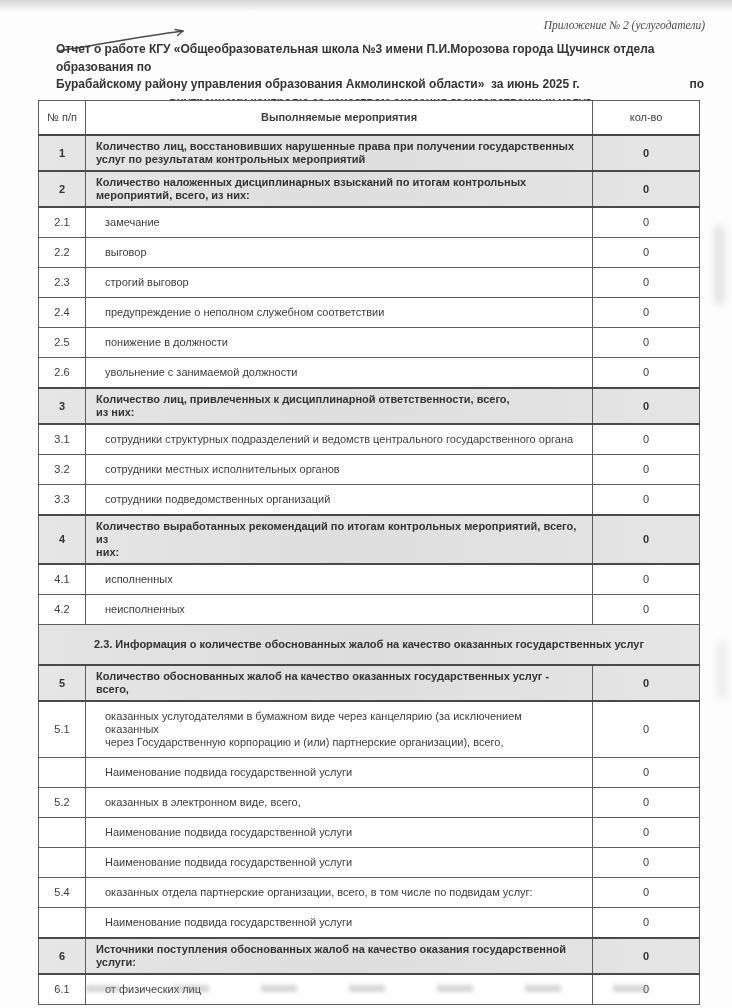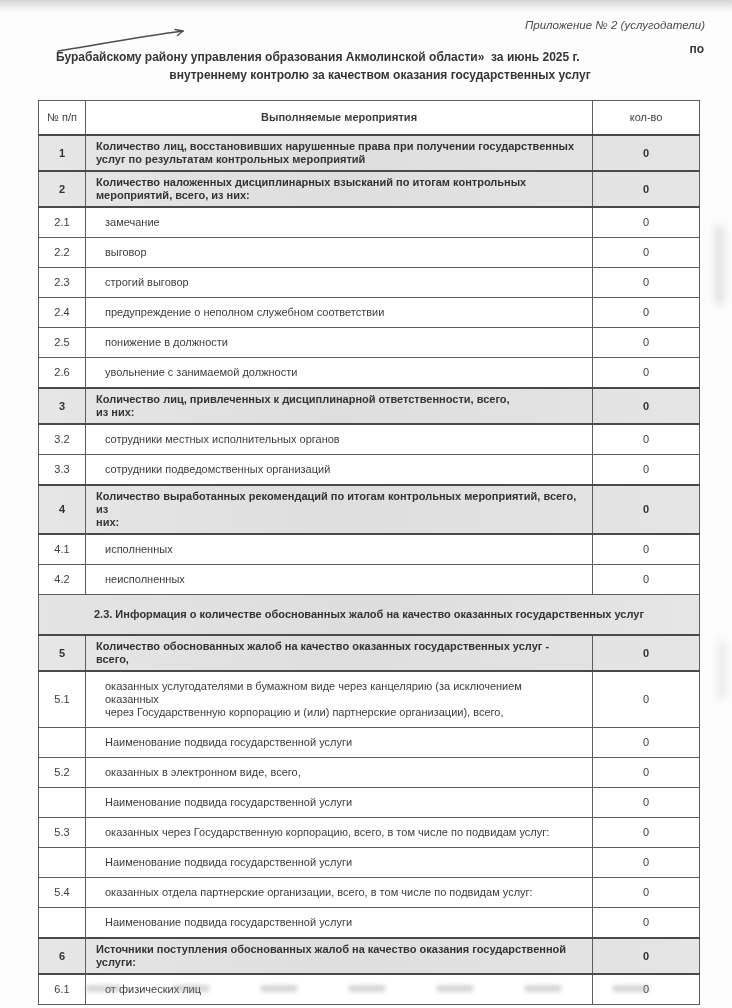--- a/index.html
+++ b/index.html
@@ -29,28 +29,28 @@
     background:repeating-linear-gradient(90deg,
       rgba(150,150,150,.40) 0 36px, rgba(220,220,220,0) 36px 88px);
     filter:blur(2px); border-radius:4px;
   }
   .pen-arrow {
     position:absolute; left:52px; top:27px; width:140px; height:28px;
   }
   
   .appendix {
     position:absolute; top:19px; right:27px;
-    font-style:italic; font-size:11.5px; color:#4a4a4a;
+    font-style:italic; font-size:11.5px; color:#4a4a4a;font-family:Liberation Serif, serif;
   }
   .title {
     position:absolute; top:41px; left:56px; width:648px;
     font-weight:bold; font-size:12px; line-height:17.5px; color:#353535;
   }
   .title-line2 { display:flex; justify-content:space-between; }
-  .title-line2 > span:first-child { white-space:pre;margin-top:8px; }
+  .title-line2 > span:first-child { white-space:pre; }
   .title-line3 { text-align:center; }
   
   table.report {
     position:absolute; top:100px; left:38px; width:662px;
     border-collapse:collapse;
     font-size:11px; line-height:13px; color:#3d3d3d;
     background:#fff;
   }
   table.report td, table.report th {
     border:1px solid #5d5d5d; vertical-align:middle;
@@ -82,20 +82,21 @@
 <div class="right-smudge-2"></div>
 
 <div class="appendix">Приложение № 2 (услугодатели)</div>
 
 <svg class="pen-arrow" viewBox="0 0 140 28">
   <path d="M6 24 C 38 19, 92 9, 131 4" fill="none" stroke="#4c4c4c" stroke-width="1.6" stroke-linecap="round"></path>
   <path d="M131 4 l-8 -1.5 M131 4 l-5.5 4.5" fill="none" stroke="#4c4c4c" stroke-width="1.4" stroke-linecap="round"></path>
 </svg>
 
 <div class="title">
+  <div>Отчет о работе КГУ «Общеобразовательная школа №3 имени П.И.Морозова города Щучинск отдела образования по</div>
   <div class="title-line2">
     <span>Бурабайскому району управления образования Акмолинской области»  за июнь 2025 г.</span>
     <span>по</span>
   </div>
   <div class="title-line3">внутреннему контролю за качеством оказания государственных услуг</div>
 </div>
 
 <table class="report">
   <colgroup>
     <col style="width:47px">
@@ -152,20 +153,25 @@
         <td class="activity-cell">увольнение с занимаемой должности</td>
         <td class="count-cell">0</td>
       </tr>
       <tr class="row-bold">
         <td class="num-cell">3</td>
         <td class="activity-cell">Количество лиц, привлеченных к дисциплинарной ответственности, всего,
 из них:</td>
         <td class="count-cell">0</td>
       </tr>
       <tr class="row-normal">
+        <td class="num-cell">3.1</td>
+        <td class="activity-cell">сотрудники структурных подразделений и ведомств центрального государственного органа</td>
+        <td class="count-cell">0</td>
+      </tr>
+      <tr class="row-normal">
         <td class="num-cell">3.2</td>
         <td class="activity-cell">сотрудники местных исполнительных органов</td>
         <td class="count-cell">0</td>
       </tr>
       <tr class="row-normal">
         <td class="num-cell">3.3</td>
         <td class="activity-cell">сотрудники подведомственных организаций</td>
         <td class="count-cell">0</td>
       </tr>
       <tr class="row-bold">
@@ -207,25 +213,20 @@
         <td class="num-cell">5.2</td>
         <td class="activity-cell">оказанных в электронном виде, всего,</td>
         <td class="count-cell">0</td>
       </tr>
       <tr class="row-normal">
         <td class="num-cell"></td>
         <td class="activity-cell">Наименование подвида государственной услуги</td>
         <td class="count-cell">0</td>
       </tr>
       <tr class="row-normal">
-        <td class="num-cell">5.3</td>
-        <td class="activity-cell">оказанных через Государственную корпорацию, всего, в том числе по подвидам услуг:</td>
-        <td class="count-cell">0</td>
-      </tr>
-      <tr class="row-normal">
         <td class="num-cell"></td>
         <td class="activity-cell">Наименование подвида государственной услуги</td>
         <td class="count-cell">0</td>
       </tr>
       <tr class="row-normal">
         <td class="num-cell">5.4</td>
         <td class="activity-cell">оказанных отдела партнерские организации, всего, в том числе по подвидам услуг:</td>
         <td class="count-cell">0</td>
       </tr>
       <tr class="row-normal">

